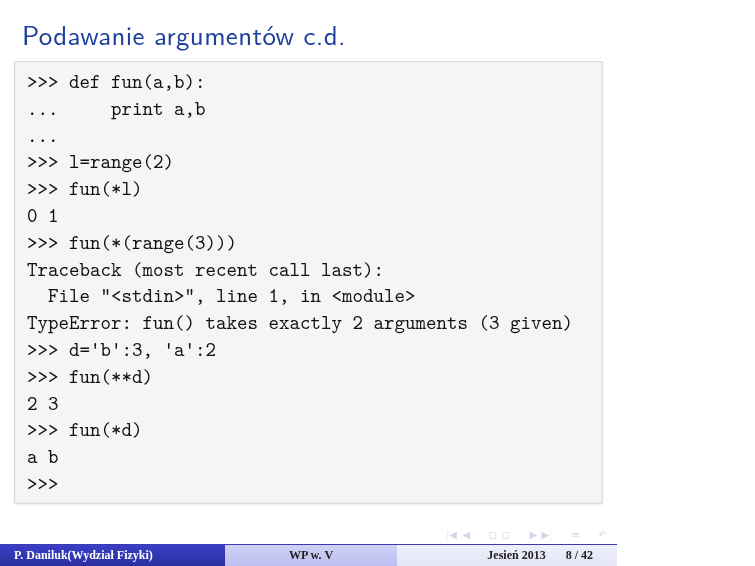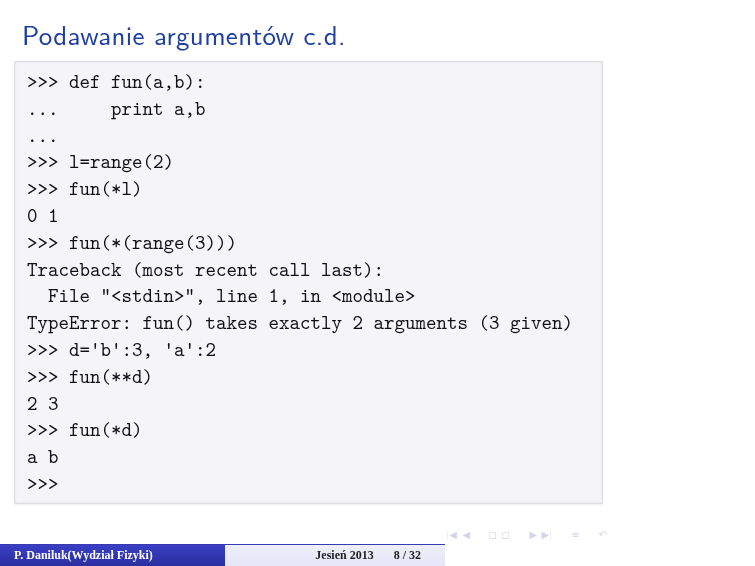--- a/index.html
+++ b/index.html
@@ -138,21 +138,22 @@
     <span class="nav-pair">
       <span class="glyph">▶</span>
       <span class="glyph">▶|</span>
     </span>
     <span class="glyph">≡</span>
     <span class="glyph">↶</span>
   </div>
 
   <div class="footer">
     <div class="cell author">P. Daniluk(Wydział Fizyki)</div>
+    <div class="cell talk">WP w. V</div>
     <div class="cell date">
       <span>Jesień 2013</span>
       <span class="page">
-        <span>8</span><span> / </span><span>32</span>
+        <span>8</span><span> / </span><span>42</span>
       </span>
     </div>
   </div>
 
 </div>
 
 </body></html>

